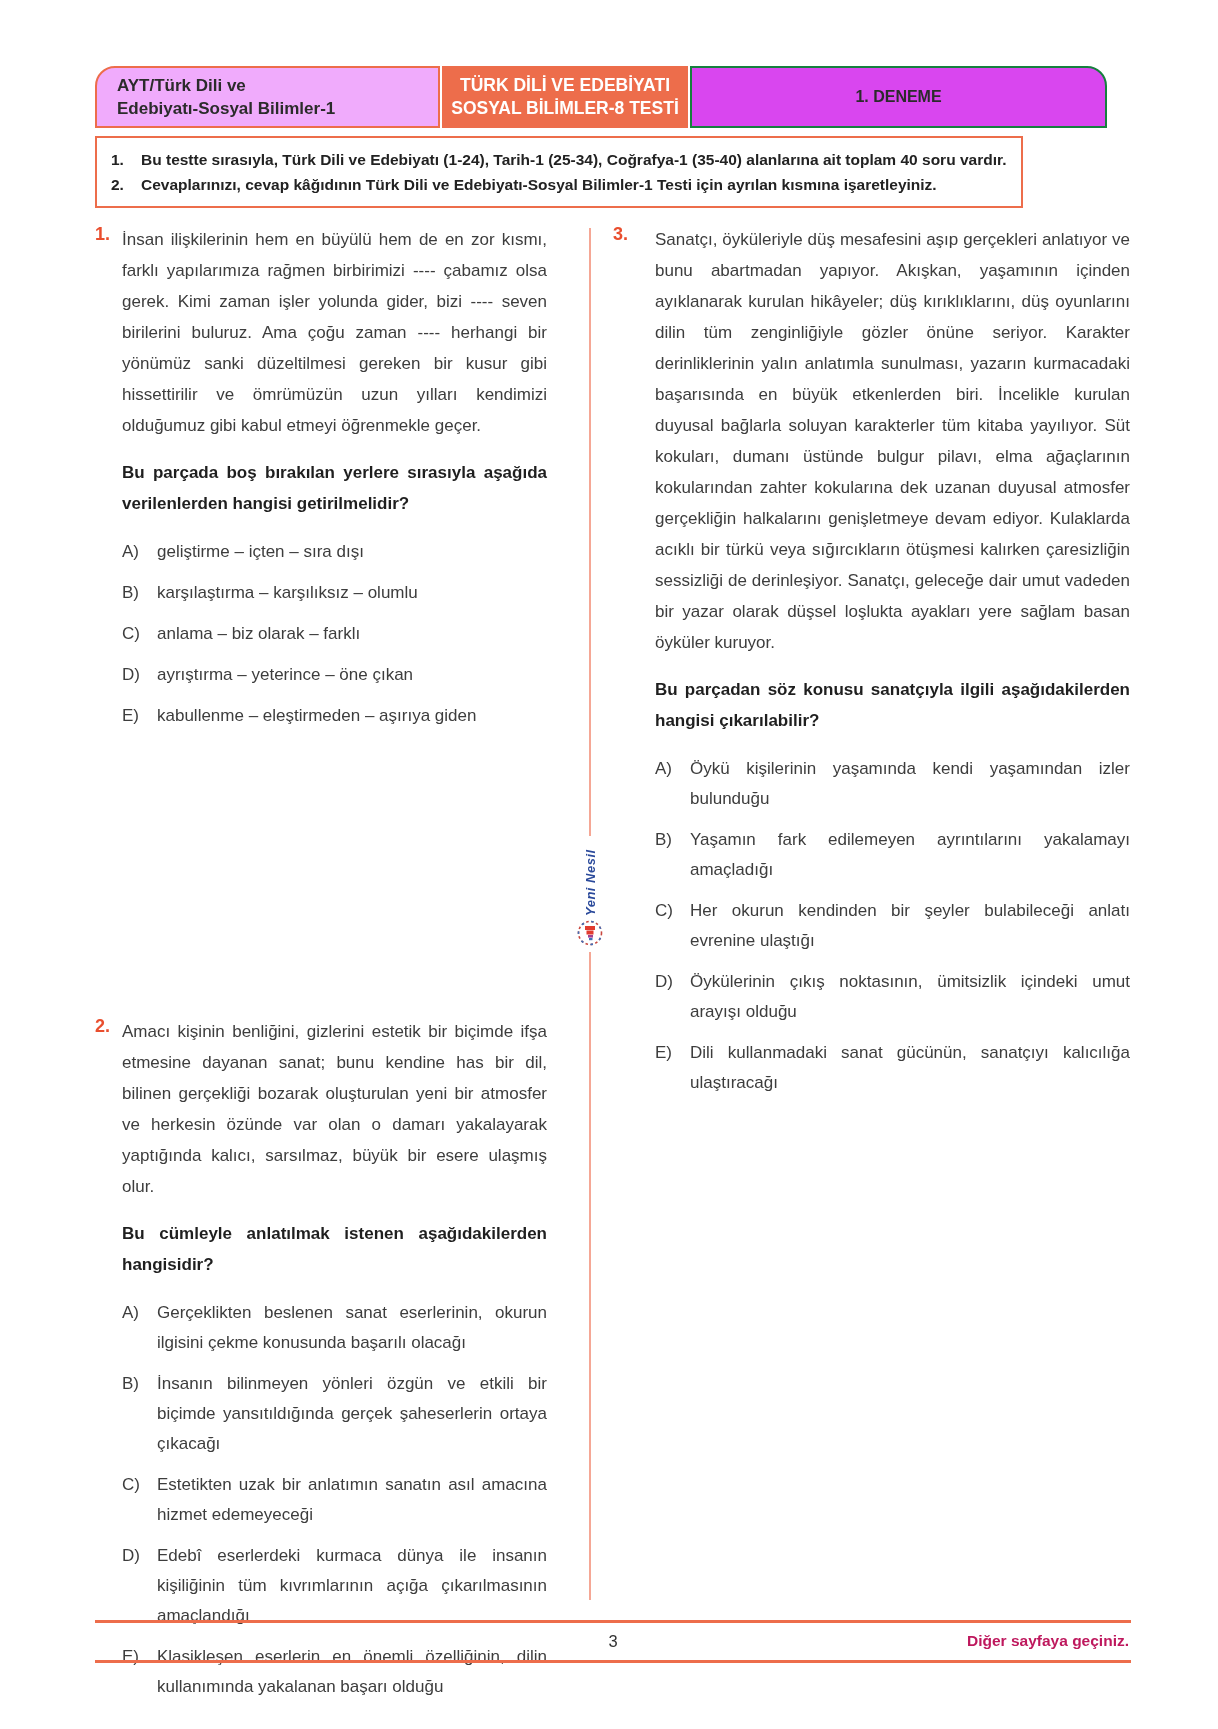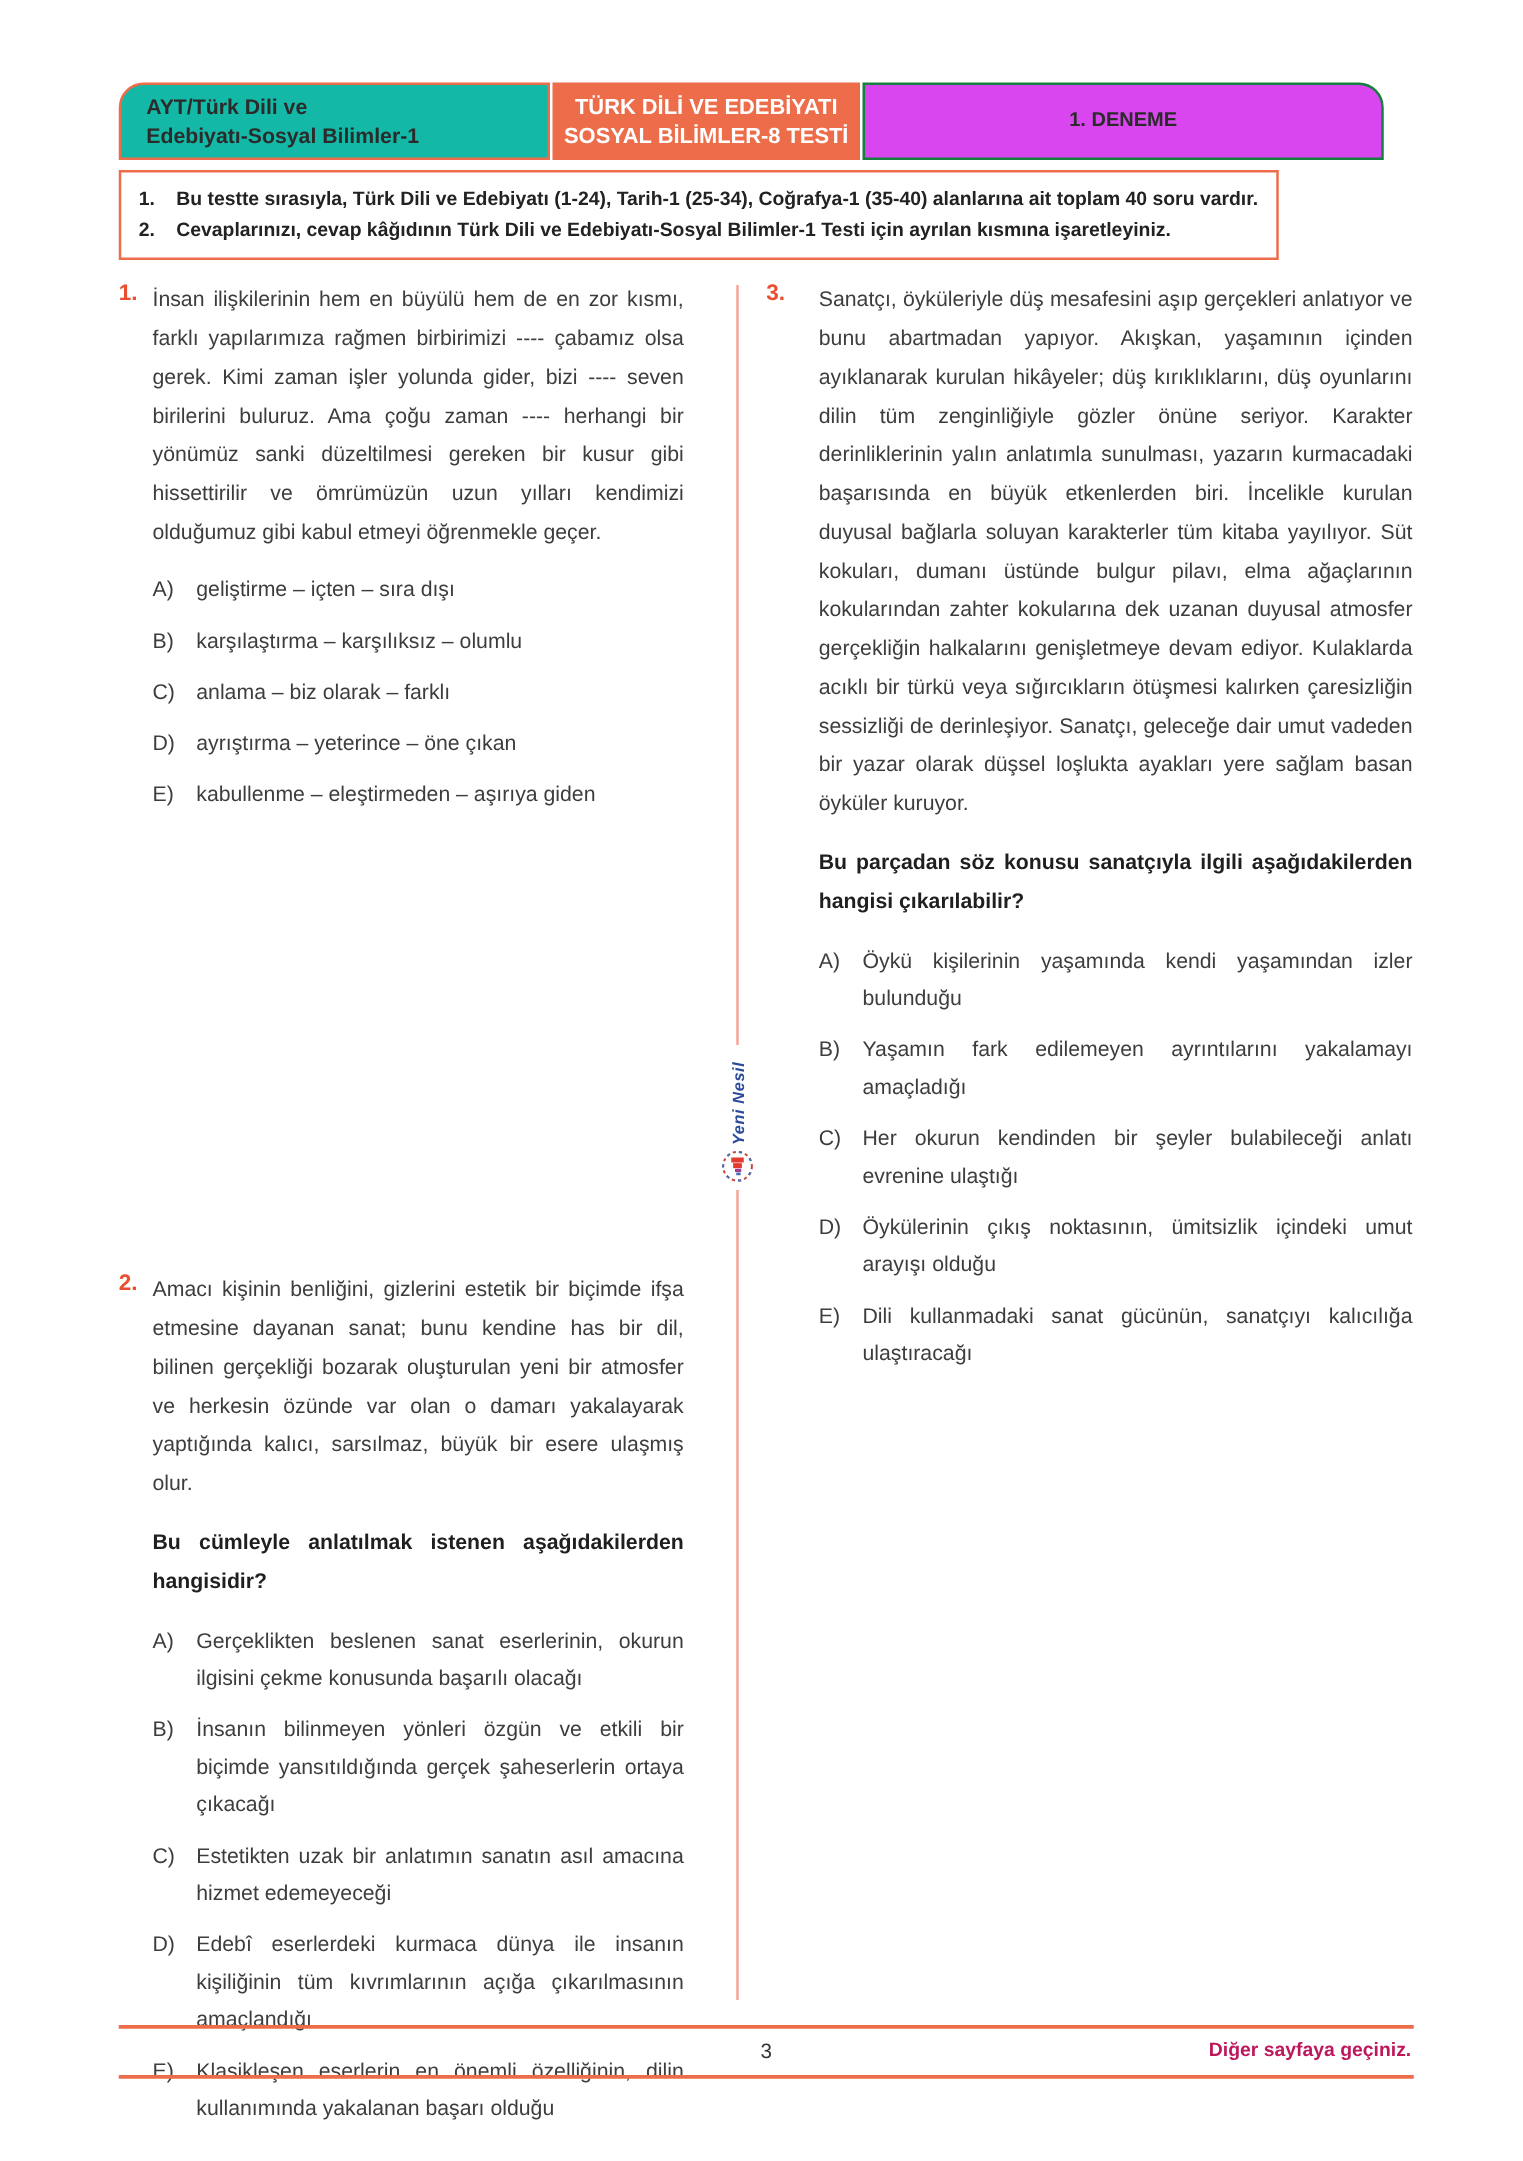--- a/index.html
+++ b/index.html
@@ -6,21 +6,21 @@
   .page {
     position:relative; width:1218px; height:1729px; background:#fff;
     font-family:"Liberation Sans", sans-serif; color:#3d3d3d; overflow:hidden;
   }
 
   
   .header-row { position:absolute; left:95px; top:66px; width:1012px; height:62px; display:flex; }
   .hdr-left {
     width:345px; box-sizing:border-box; border:2px solid #ed6d4b; border-radius:20px 0 0 0;
     display:flex; flex-direction:column; justify-content:center; padding-left:20px;
-    font-weight:bold; font-size:17px; line-height:23px; color:#2b2b2b; background:#14b8a6;
+    font-weight:bold; font-size:17px; line-height:23px; color:#2b2b2b; background:#f0abfc;
   }
   .hdr-badge {
     width:246px; margin-left:2px; background:#ed6d4b; color:#fff; font-weight:bold;
     font-size:17.5px; line-height:23px; display:flex; flex-direction:column;
     justify-content:center; align-items:center; text-align:center;
   }
   .hdr-right {
     flex:1; margin-left:2px; box-sizing:border-box; border:2px solid #15803d; border-radius:0 20px 0 0;
     display:flex; align-items:center; justify-content:center;
     font-weight:bold; font-size:16px; color:#2b2b2b; background:#d946ef;
@@ -107,20 +107,21 @@
       <rect x="11" y="15" width="5" height="2.6" fill="#a23f8f"></rect>
       <rect x="12" y="18" width="3.5" height="2.2" fill="#3f6fb8"></rect>
     </svg>
   </div>
 
   <div class="col-q1">
     <div class="question">
       <div class="qnum">1.</div>
       <div class="qbody">
         <p class="qpara">İnsan ilişkilerinin hem en büyülü hem de en zor kısmı, farklı yapılarımıza rağmen birbirimizi ---- çabamız olsa gerek. Kimi zaman işler yolunda gider, bizi ---- seven birilerini buluruz. Ama çoğu zaman ---- herhangi bir yönümüz sanki düzeltilmesi gereken bir kusur gibi hissettirilir ve ömrümüzün uzun yılları kendimizi olduğumuz gibi kabul etmeyi öğrenmekle geçer.</p>
+        <p class="qstem">Bu parçada boş bırakılan yerlere sırasıyla aşağıda verilenlerden hangisi getirilmelidir?</p>
         <div class="opts">
           <div class="opt">
             <span class="letter">A)</span>
             <span class="otext">geliştirme – içten – sıra dışı</span>
           </div>
           <div class="opt">
             <span class="letter">B)</span>
             <span class="otext">karşılaştırma – karşılıksız – olumlu</span>
           </div>
           <div class="opt">

